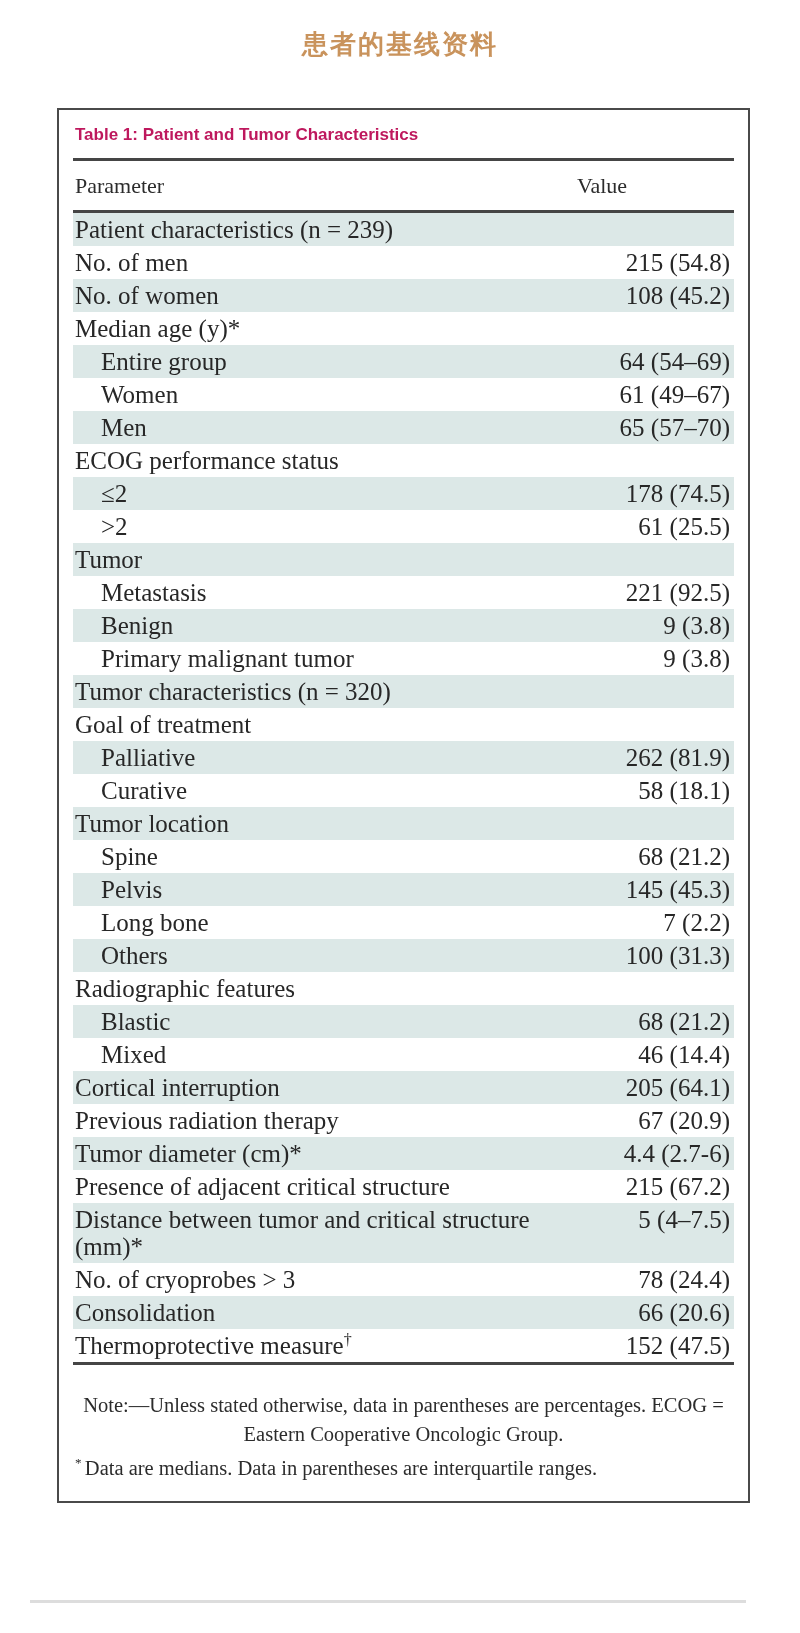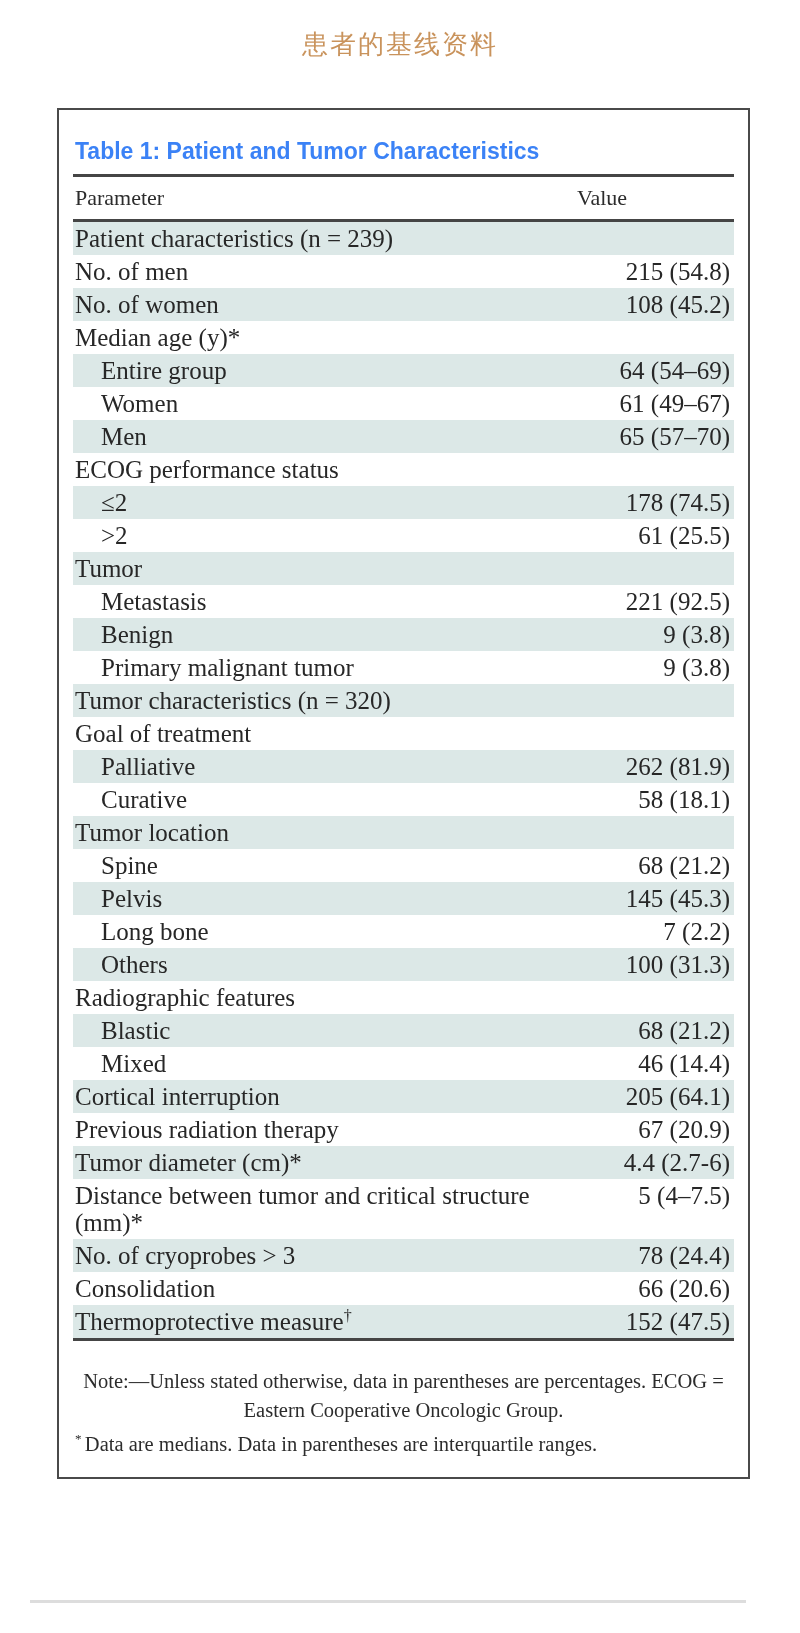--- a/index.html
+++ b/index.html
@@ -4,37 +4,37 @@
 <style>
   html,body{margin:0;padding:0;}
   body{
     width:800px;height:1633px;position:relative;background:#ffffff;
     font-family:"Liberation Serif", serif;color:#272727;
     -webkit-font-smoothing:antialiased;
   }
   .page-title{
     margin:0;padding-top:27px;text-align:center;
     font-family:"Liberation Sans", sans-serif;
-    font-size:26px;font-weight:400;letter-spacing:2px;
+    font-size:26px;font-weight:700;letter-spacing:2px;
     color:#c9935c;
   }
   .card{
     position:absolute;left:57px;top:108px;width:693px;
     box-sizing:border-box;background:#ffffff;
     border:2px solid #4a4a4a;
     padding:0 14px 4px 14px;
   }
   .card-title{
     font-family:"Liberation Sans", sans-serif;
-    font-weight:700;font-size:23px;line-height:26px;
-    color:#3b82f6;padding:28px 0 10px 2px;
+    font-weight:700;font-size:17px;line-height:26px;
+    color:#be185d;padding:12px 0 10px 2px;
   }
   .rule{height:3px;background:#454545;}
   .col-header{
-    display:flex;align-items:center;height:42px;
+    display:flex;align-items:center;height:49px;
     font-size:22px;color:#2c2c2c;padding:0 0 0 2px;
   }
   .col-header .value-head{margin-left:auto;width:157px;text-align:left;}
   .rows{width:100%;}
   .row{
     display:flex;align-items:flex-start;box-sizing:border-box;
     min-height:33px;padding:3px 4px 3px 2px;
     font-size:25px;line-height:27px;
   }
   .row:nth-child(odd){background:#dce8e7;}
@@ -174,20 +174,24 @@
       </div>
       <div class="row">
         <span class="label">Previous radiation therapy</span>
         <span class="value">67 (20.9)</span>
       </div>
       <div class="row">
         <span class="label">Tumor diameter (cm)*</span>
         <span class="value">4.4 (2.7-6)</span>
       </div>
       <div class="row">
+        <span class="label">Presence of adjacent critical structure</span>
+        <span class="value">215 (67.2)</span>
+      </div>
+      <div class="row">
         <span class="label">Distance between tumor and critical structure
 (mm)*</span>
         <span class="value">5 (4–7.5)</span>
       </div>
       <div class="row">
         <span class="label">No. of cryoprobes &gt; 3</span>
         <span class="value">78 (24.4)</span>
       </div>
       <div class="row">
         <span class="label">Consolidation</span>

